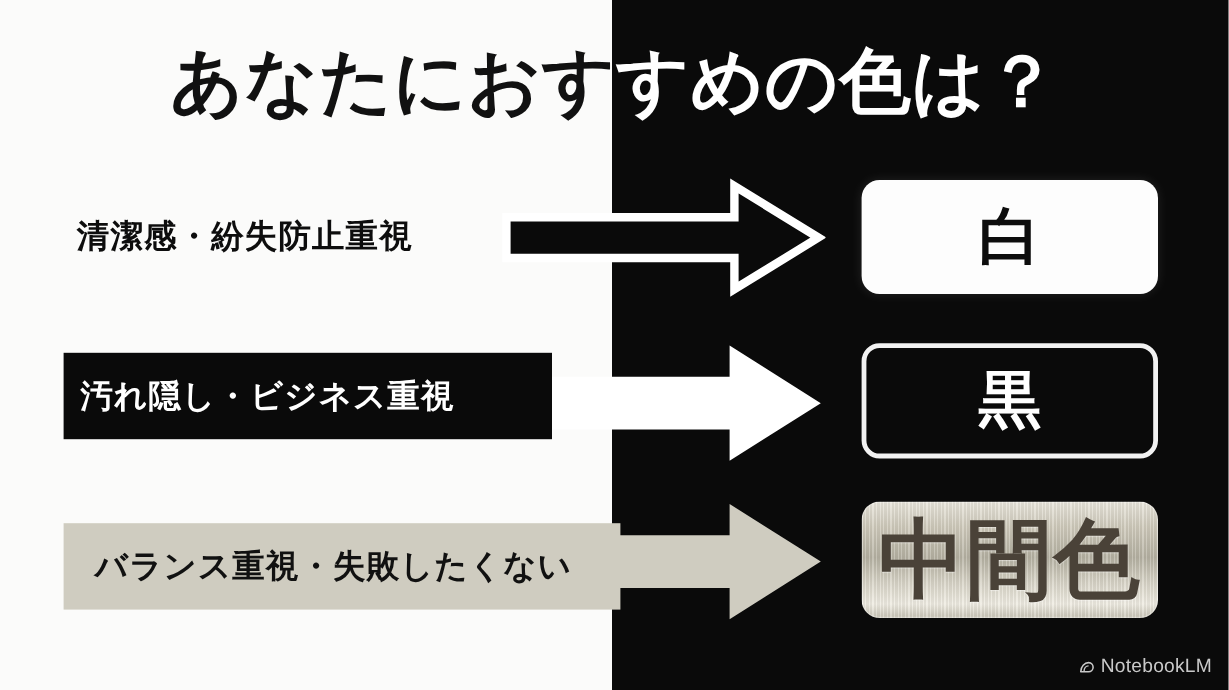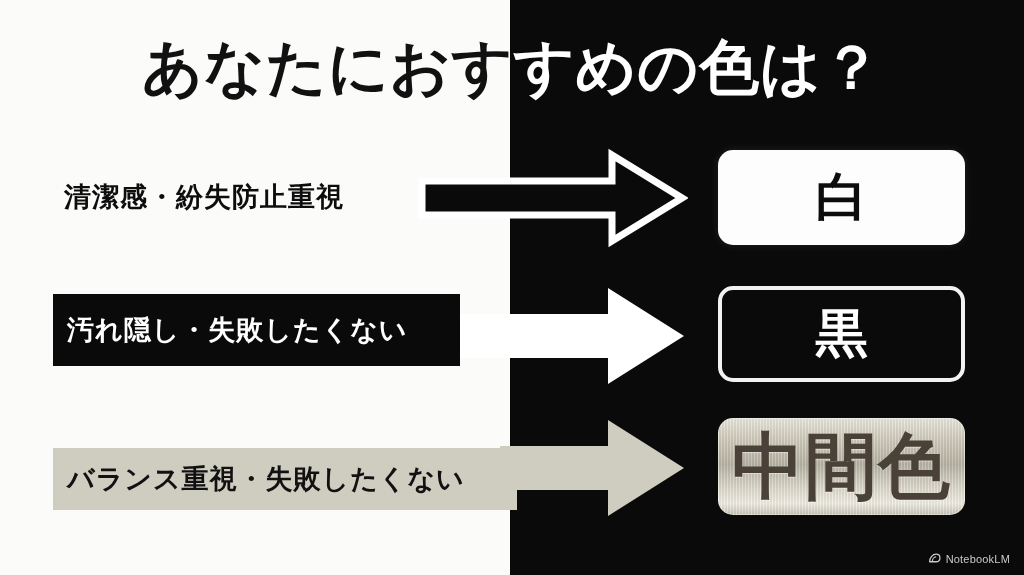--- a/index.html
+++ b/index.html
@@ -99,26 +99,25 @@
     height: 72px;
     width: 407px;
     padding-left: 14px;
     color: #ffffff;
     background: #0a0a0a;
   }
   
   #label-3 {
     left: 53px;
     top: 18px;
-    height: 62px;
+    height: 72px;
     width: 464px;
-    padding-left: 14px;
+    padding-left: 26px;
     color: #111111;
     background: #cfccc0;
-    margin-top: 12px;
   }
 
   
   .arrow {
     position: absolute;
     top: 0;
     height: 100px;
   }
   .arrow svg { display: block; }
 
@@ -180,21 +179,21 @@
 
   
   #watermark {
     position: absolute;
     right: 14px;
     bottom: 10px;
     display: flex;
     align-items: center;
     gap: 5px;
     color: #c9c9c9;
-    font-size: 11px;
+    font-size: 16px;
     letter-spacing: 0.2px;
   }
   #watermark svg { display: block; }
 </style>
 </head>
 <body>
 
 <div id="slide">
 
   <div class="bg-left"></div>
@@ -212,21 +211,21 @@
   <div class="row" id="row-1">
     <div class="label-bar" id="label-1">清潔感・紛失防止重視</div>
     <div class="arrow" id="arrow-1">
       <svg width="272" height="106" viewBox="0 0 272 106">
         <polygon points="6,36 196,36 196,10 266,53 196,96 196,70 6,70" fill="#0a0a0a" stroke="#ffffff" stroke-width="7" stroke-linejoin="miter"></polygon>
       </svg>
     </div>
   </div>
 
   <div class="row" id="row-2">
-    <div class="label-bar" id="label-2">汚れ隠し・失敗したくない</div>
+    <div class="label-bar" id="label-2">汚れ隠し・ビジネス重視</div>
     <div class="arrow" id="arrow-2">
       <svg width="232" height="116" viewBox="0 0 232 116">
         <polygon points="4,36 152,36 152,10 228,58 152,106 152,80 4,80" fill="#ffffff"></polygon>
       </svg>
     </div>
   </div>
 
   <div class="row" id="row-3">
     <div class="label-bar" id="label-3">バランス重視・失敗したくない</div>
     <div class="arrow" id="arrow-3">

